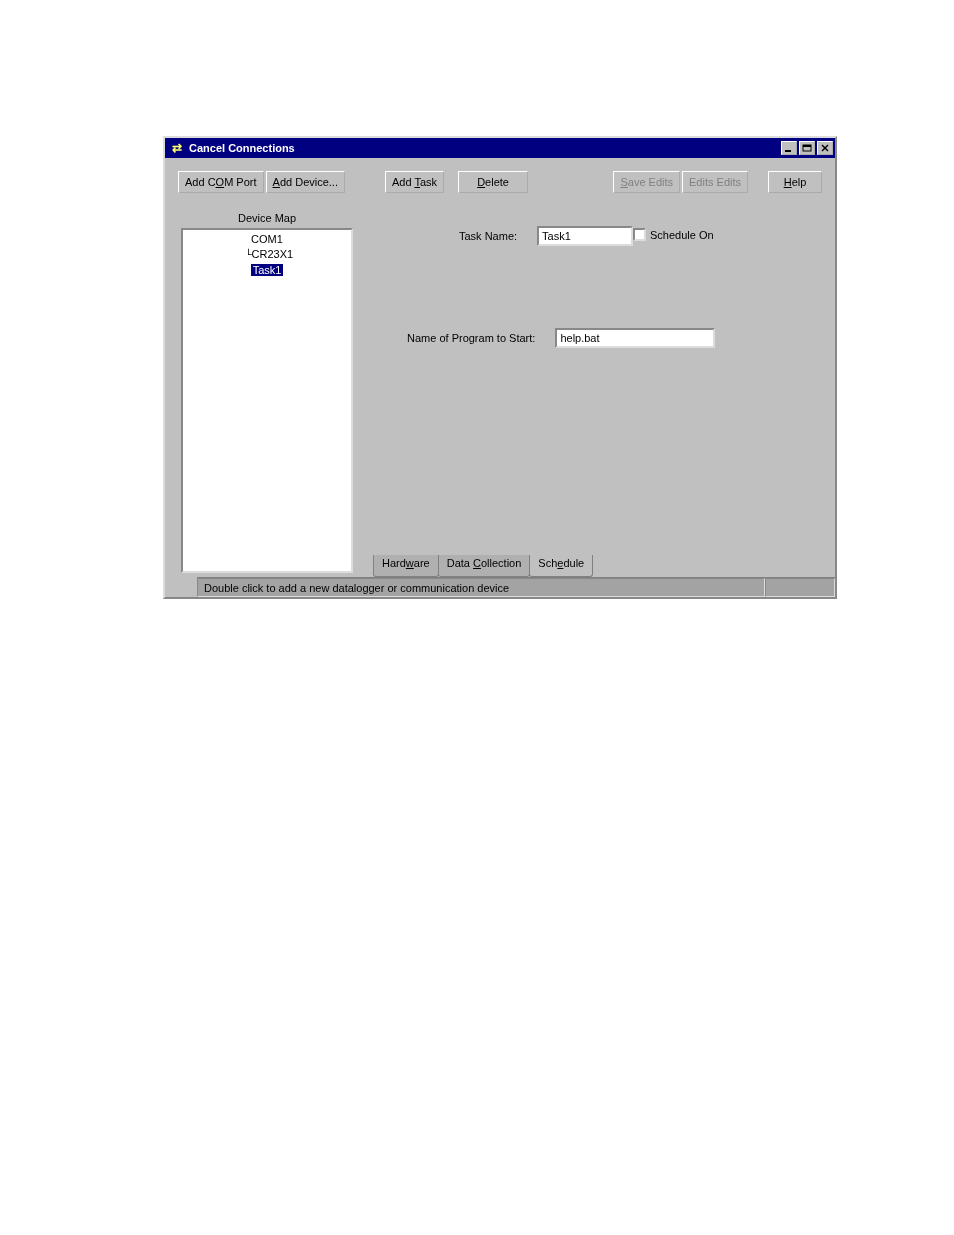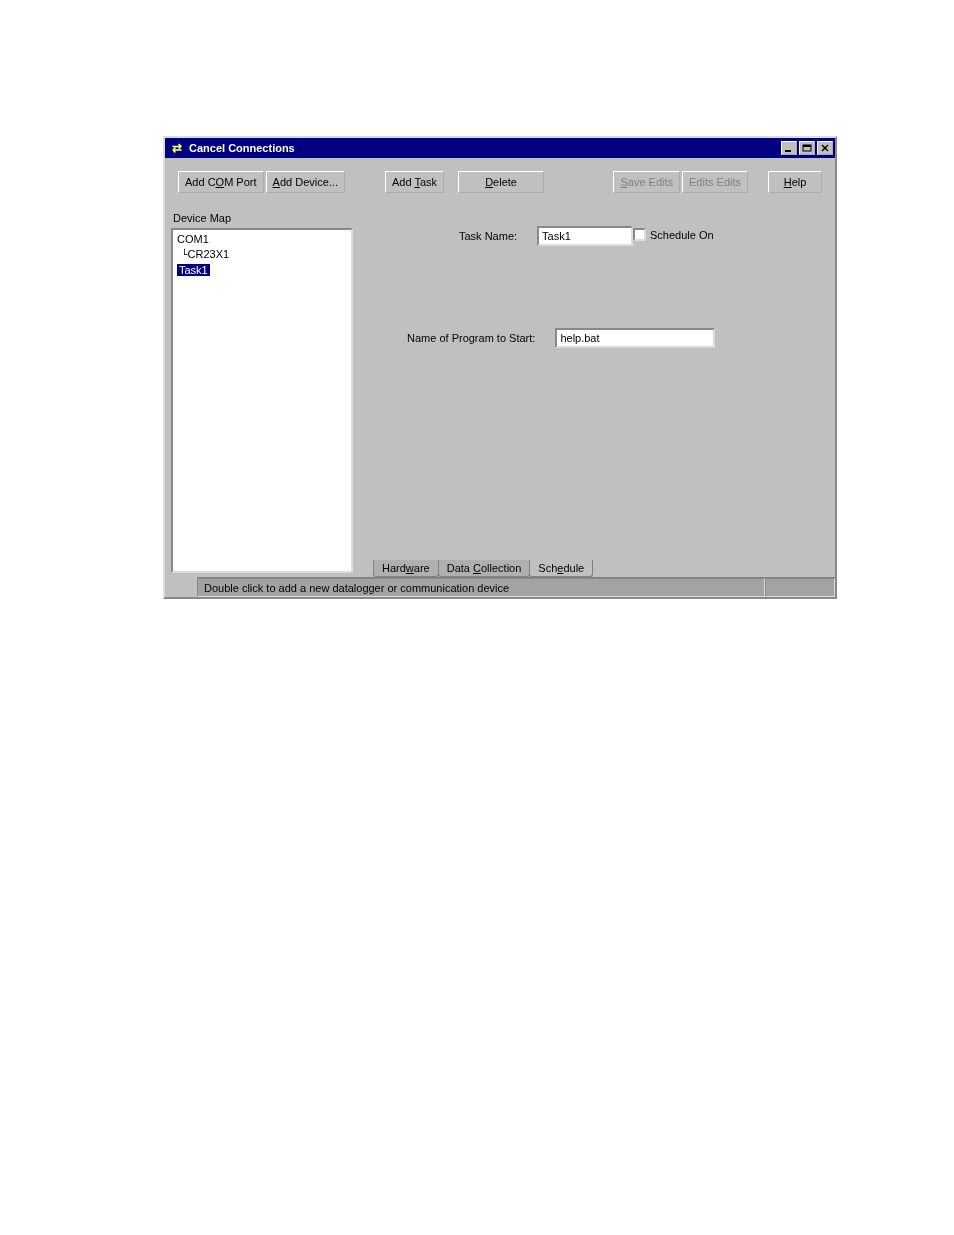--- a/index.html
+++ b/index.html
@@ -85,21 +85,22 @@
 
   .body-area {
     flex: 1;
     display: flex;
     background: #c0c0c0;
   }
   .left-pane {
     width: 192px;
     display: flex;
     flex-direction: column;
-    padding: 4px 4px 4px 6px;
+    padding: 4px 4px 4px 16px;
+    text-align: center;
   }
   .left-pane .pane-label {
     font-size: 11px;
     padding: 2px 2px 4px 2px;
     color: #000000;
   }
   .tree-view {
     flex: 1;
     background: #ffffff;
     border: 2px inset #dcdcdc;
@@ -162,21 +163,20 @@
   }
   .schedule-check .chk-box {
     width: 13px;
     height: 13px;
     background: #ffffff;
     border: 2px inset #dcdcdc;
   }
 
   .bottom-tabs {
     display: flex;
-    align-items: flex-end;
     height: 22px;
     padding-left: 6px;
     position: relative;
   }
   .tab {
     font-size: 11px;
     background: #c0c0c0;
     border: 1px solid #808080;
     border-top: none;
     border-radius: 0 0 3px 3px;
@@ -236,21 +236,21 @@
       </span>
     </span>
   </div>
 
   <div class="toolbar">
     <button>Add C<span class="ul">O</span>M Port</button>
     <button><span class="ul">A</span>dd Device...</button>
     <span style="width:36px"></span>
     <button>Add <span class="ul">T</span>ask</button>
     <span style="width:10px"></span>
-    <button style="width:86px"><span class="ul">D</span>elete</button>
+    <button style="width:70px"><span class="ul">D</span>elete</button>
     <span class="spacer"></span>
     <button disabled=""><span class="ul">S</span>ave Edits</button>
     <button disabled="">Edits Edits</button>
     <span style="width:16px"></span>
     <button style="width:54px"><span class="ul">H</span>elp</button>
   </div>
 
   <div class="body-area">
 
     <div class="left-pane">

